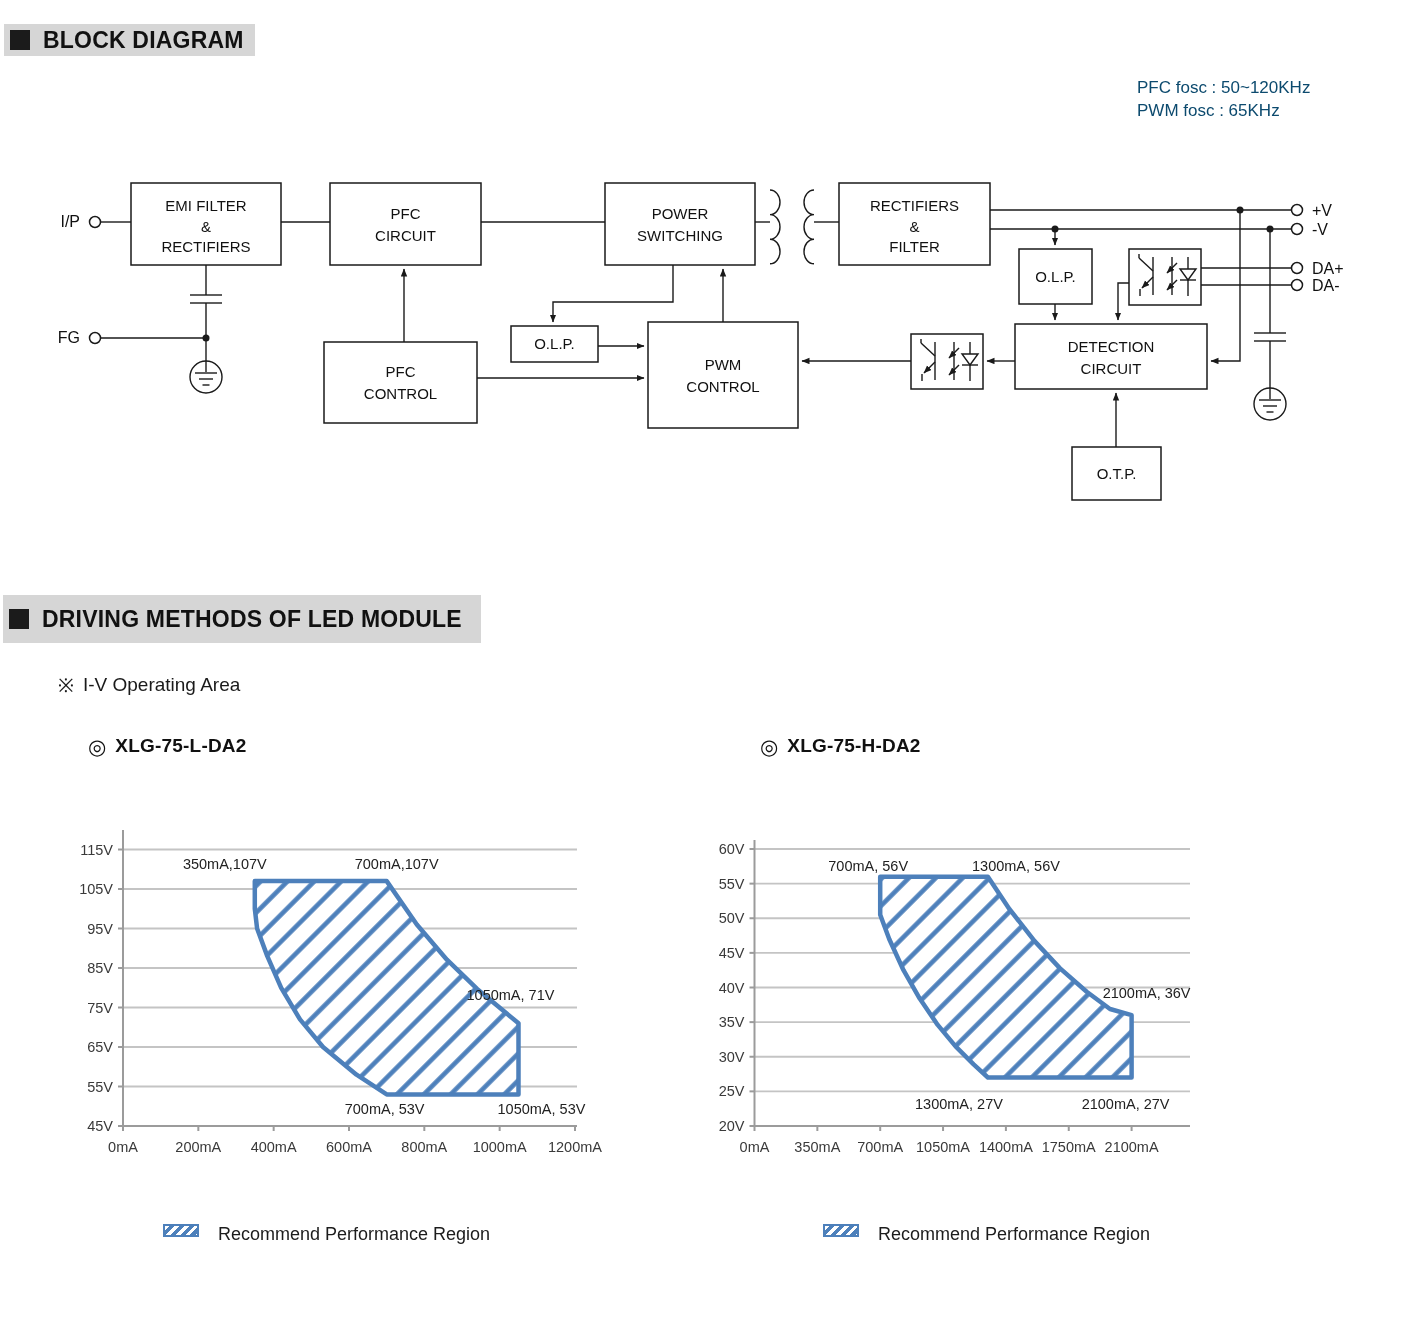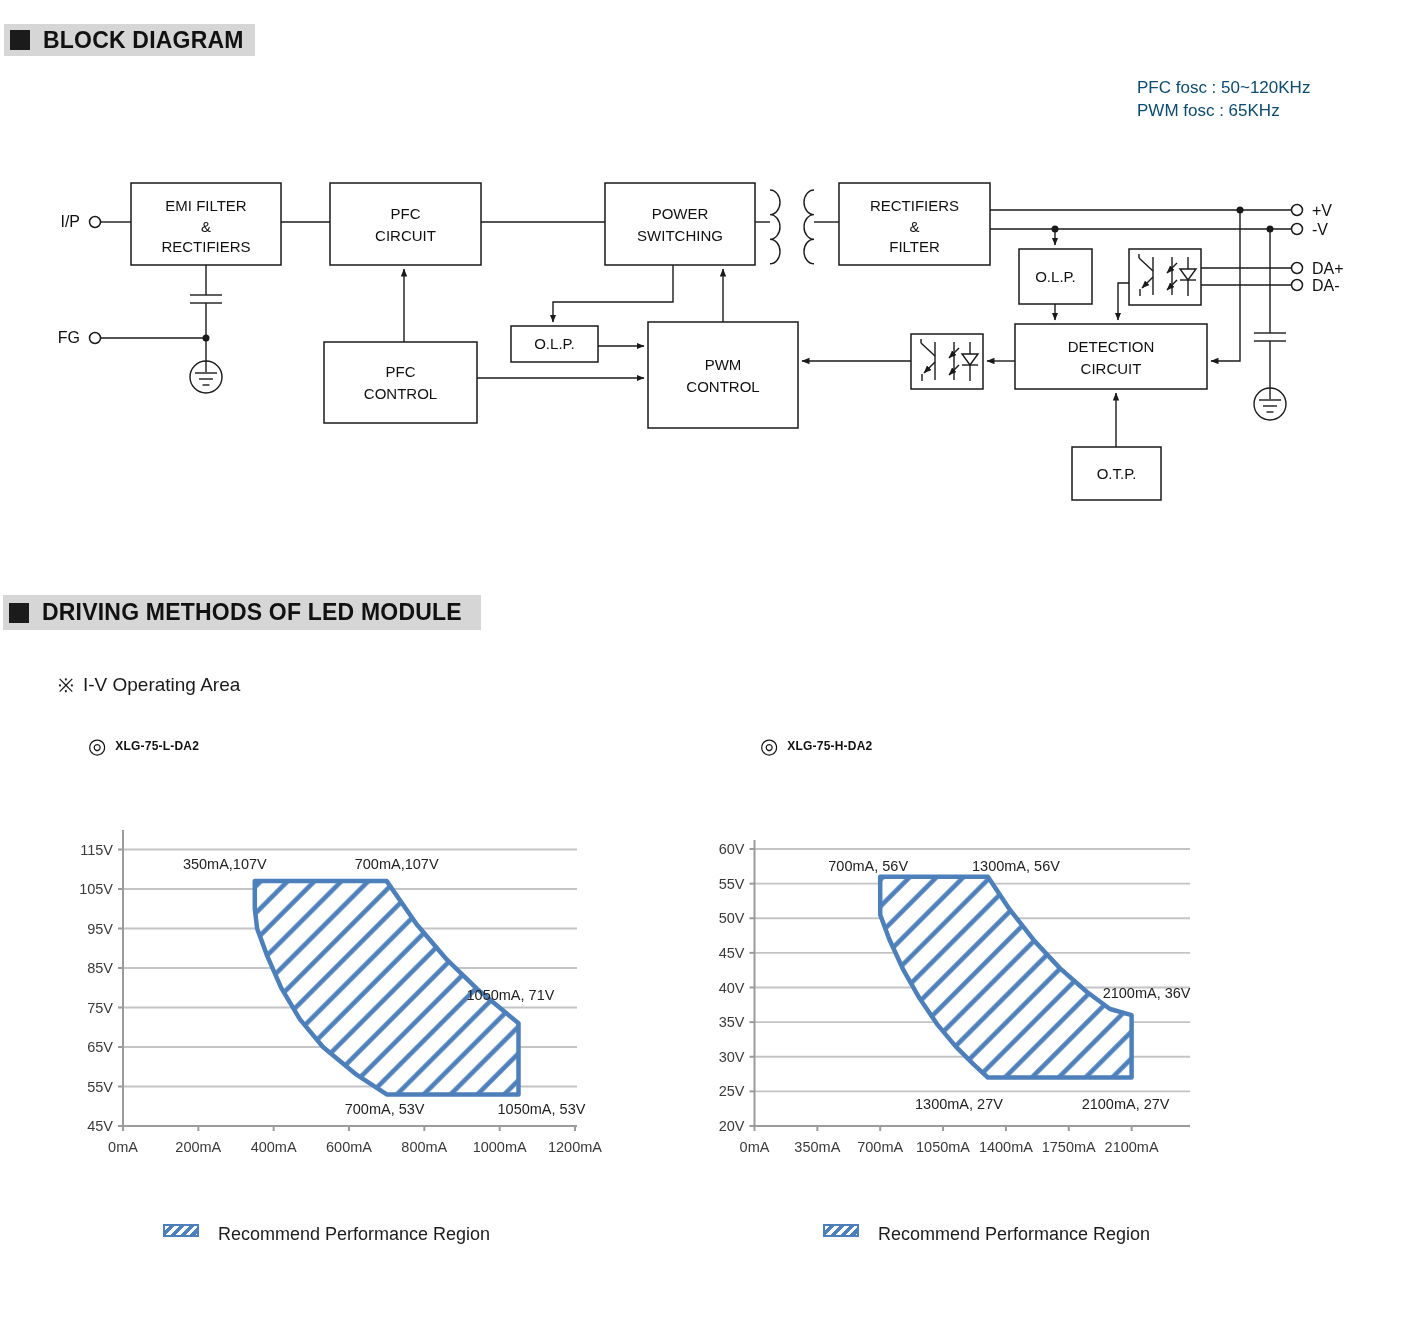--- a/index.html
+++ b/index.html
@@ -17,21 +17,21 @@
     position:absolute;left:1137px;top:76px;font-size:17px;line-height:23px;color:#0c4a6e;
   }
   .subtitle{
     position:absolute;left:58px;top:672px;font-size:19px;color:#1a1a1a;
     display:flex;align-items:center;gap:9px;
   }
   .chart-title{
     position:absolute;display:flex;align-items:center;gap:9px;color:#111;
   }
   .chart-title .bullseye{font-size:21px;line-height:21px;}
-  .chart-title .model{font-weight:bold;font-size:12px;letter-spacing:0.2px;text-align:right;}
+  .chart-title .model{font-weight:bold;font-size:19px;letter-spacing:0.2px;text-align:right;}
   .legend{
     position:absolute;display:flex;gap:19px;
   }
   .legend .swatch{
     width:36px;height:13px;box-sizing:border-box;border:2px solid #4d80bb;
     background:repeating-linear-gradient(135deg,#ffffff 0 3px,#4d80bb 3px 7px);
   }
   .legend .legend-text{font-size:18px;color:#1c1c1c;}
   svg{position:absolute;}
   
@@ -180,21 +180,21 @@
       <text x="1312" y="216" class="tlabel" text-anchor="start">+V</text>
       <circle cx="1297" cy="229" r="5.5" class="term"></circle>
       <text x="1312" y="235" class="tlabel" text-anchor="start">-V</text>
       <circle cx="1297" cy="268" r="5.5" class="term"></circle>
       <text x="1312" y="274" class="tlabel" text-anchor="start">DA+</text>
       <circle cx="1297" cy="285" r="5.5" class="term"></circle>
       <text x="1312" y="291" class="tlabel" text-anchor="start">DA-</text>
     </g>
 </svg>
 
-<div class="section-header" style="left:3px;top:595px;width:478px;height:35px;">
+<div class="section-header" style="left:3px;top:595px;width:478px;height:48px;">
   <div class="sq"></div>
   <span>DRIVING METHODS OF LED MODULE</span>
 </div>
 
 <div class="subtitle">
   <span>※</span>
   <span>I-V Operating Area</span>
 </div>
 
 <div class="chart-title" style="left:88px;top:735px;">

